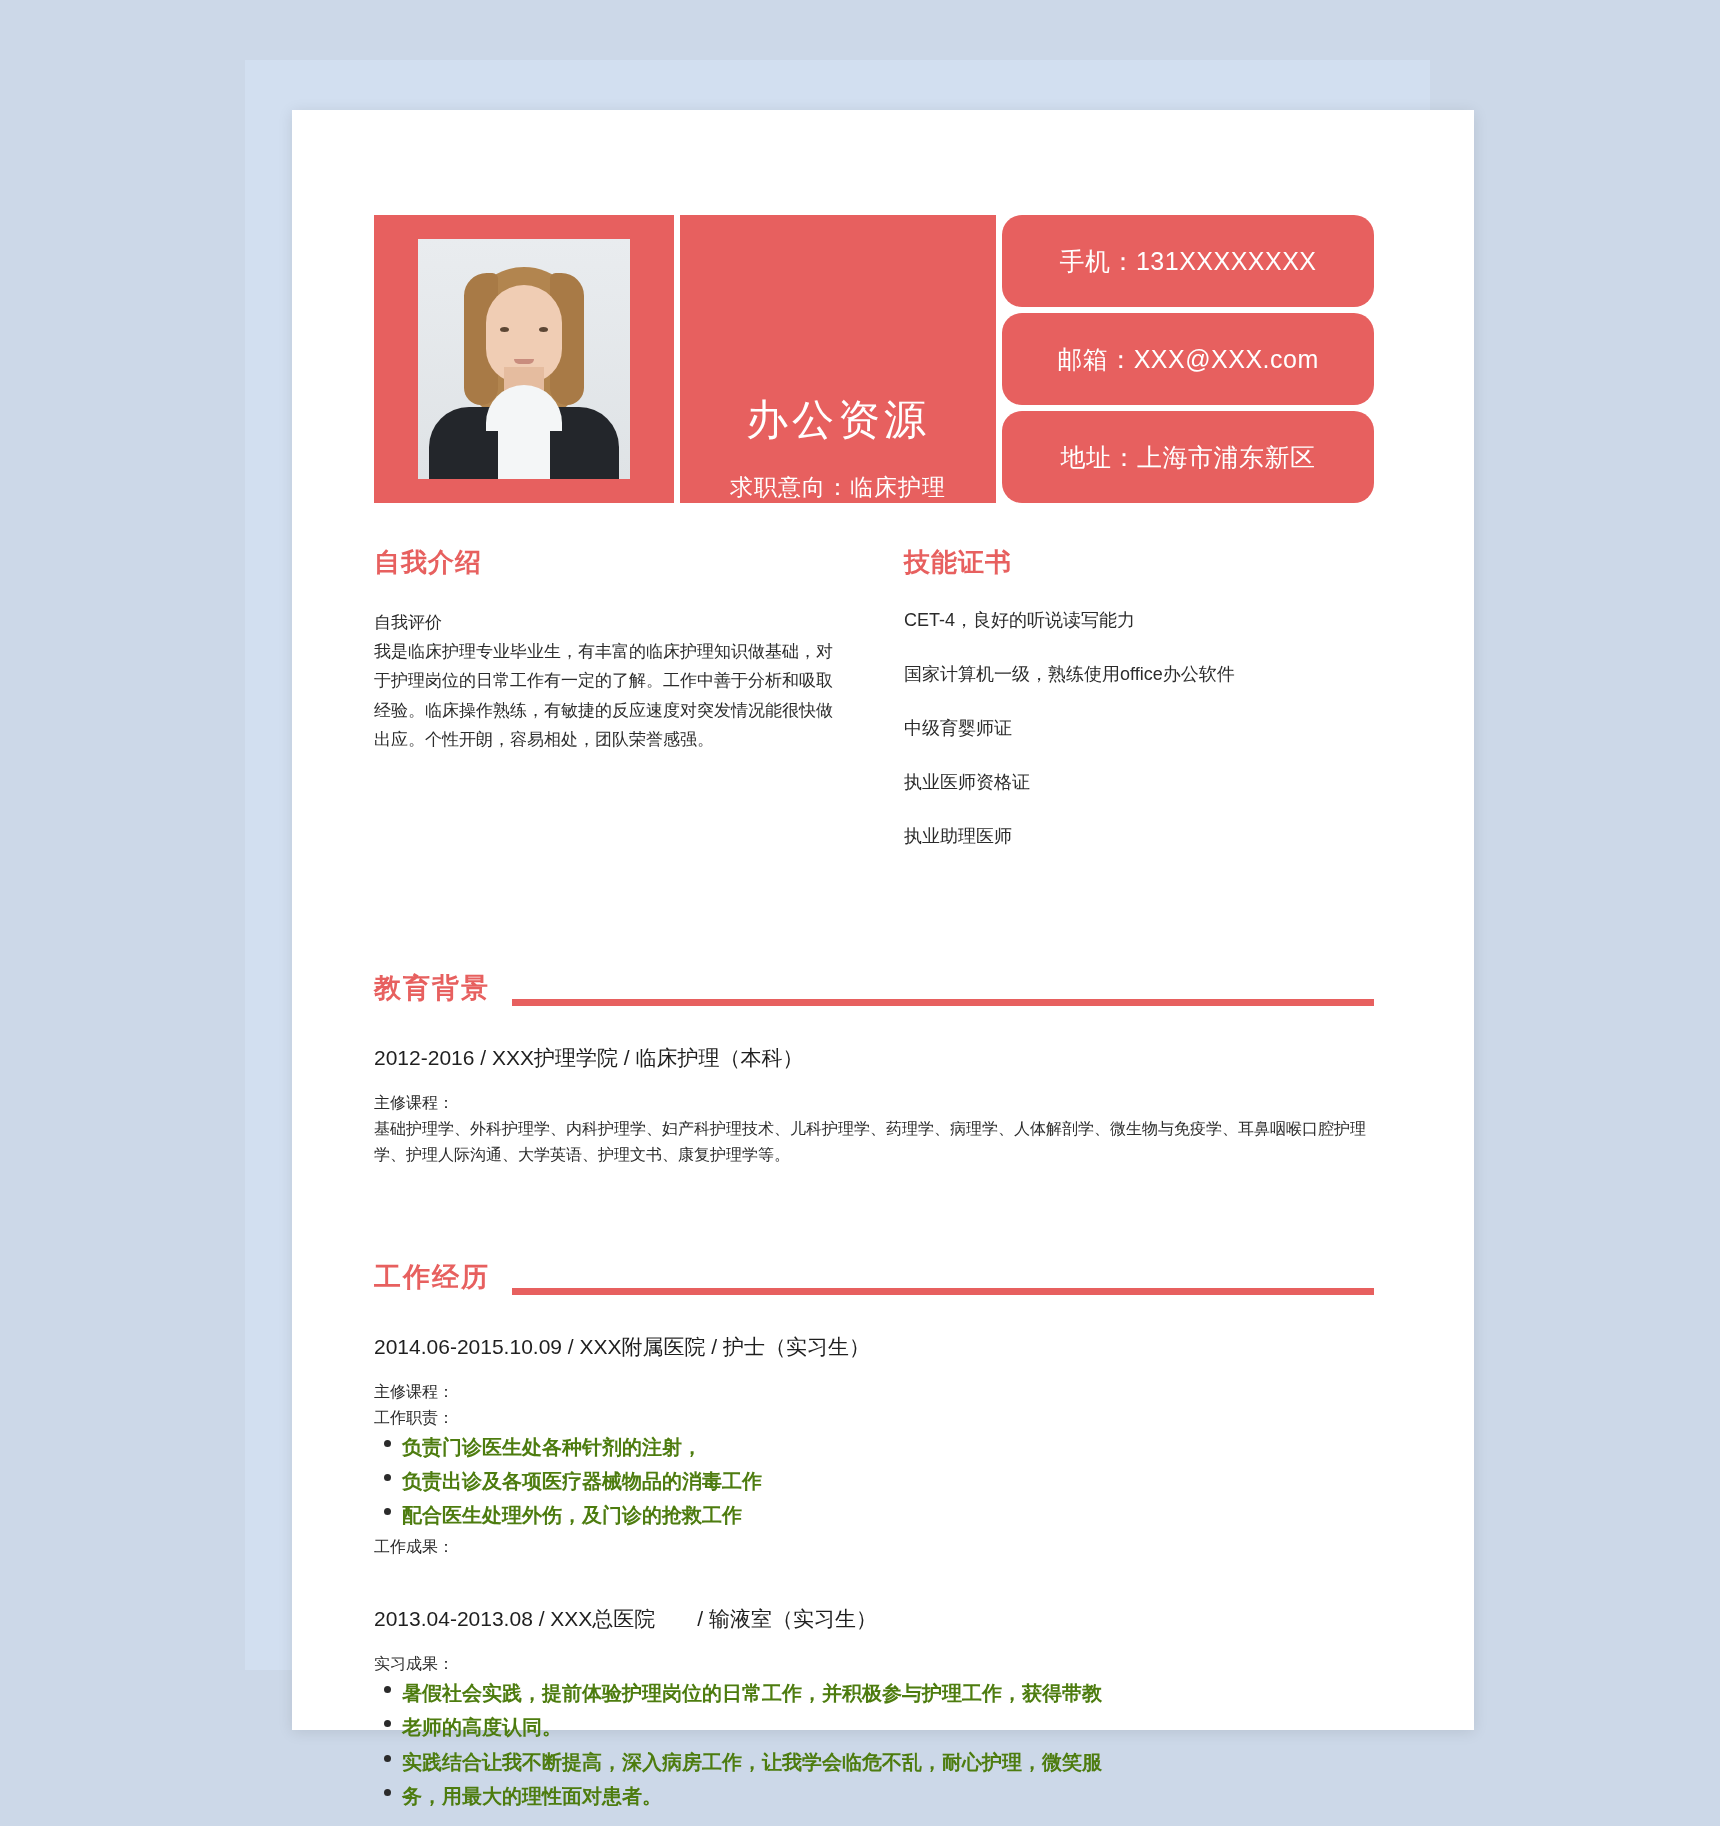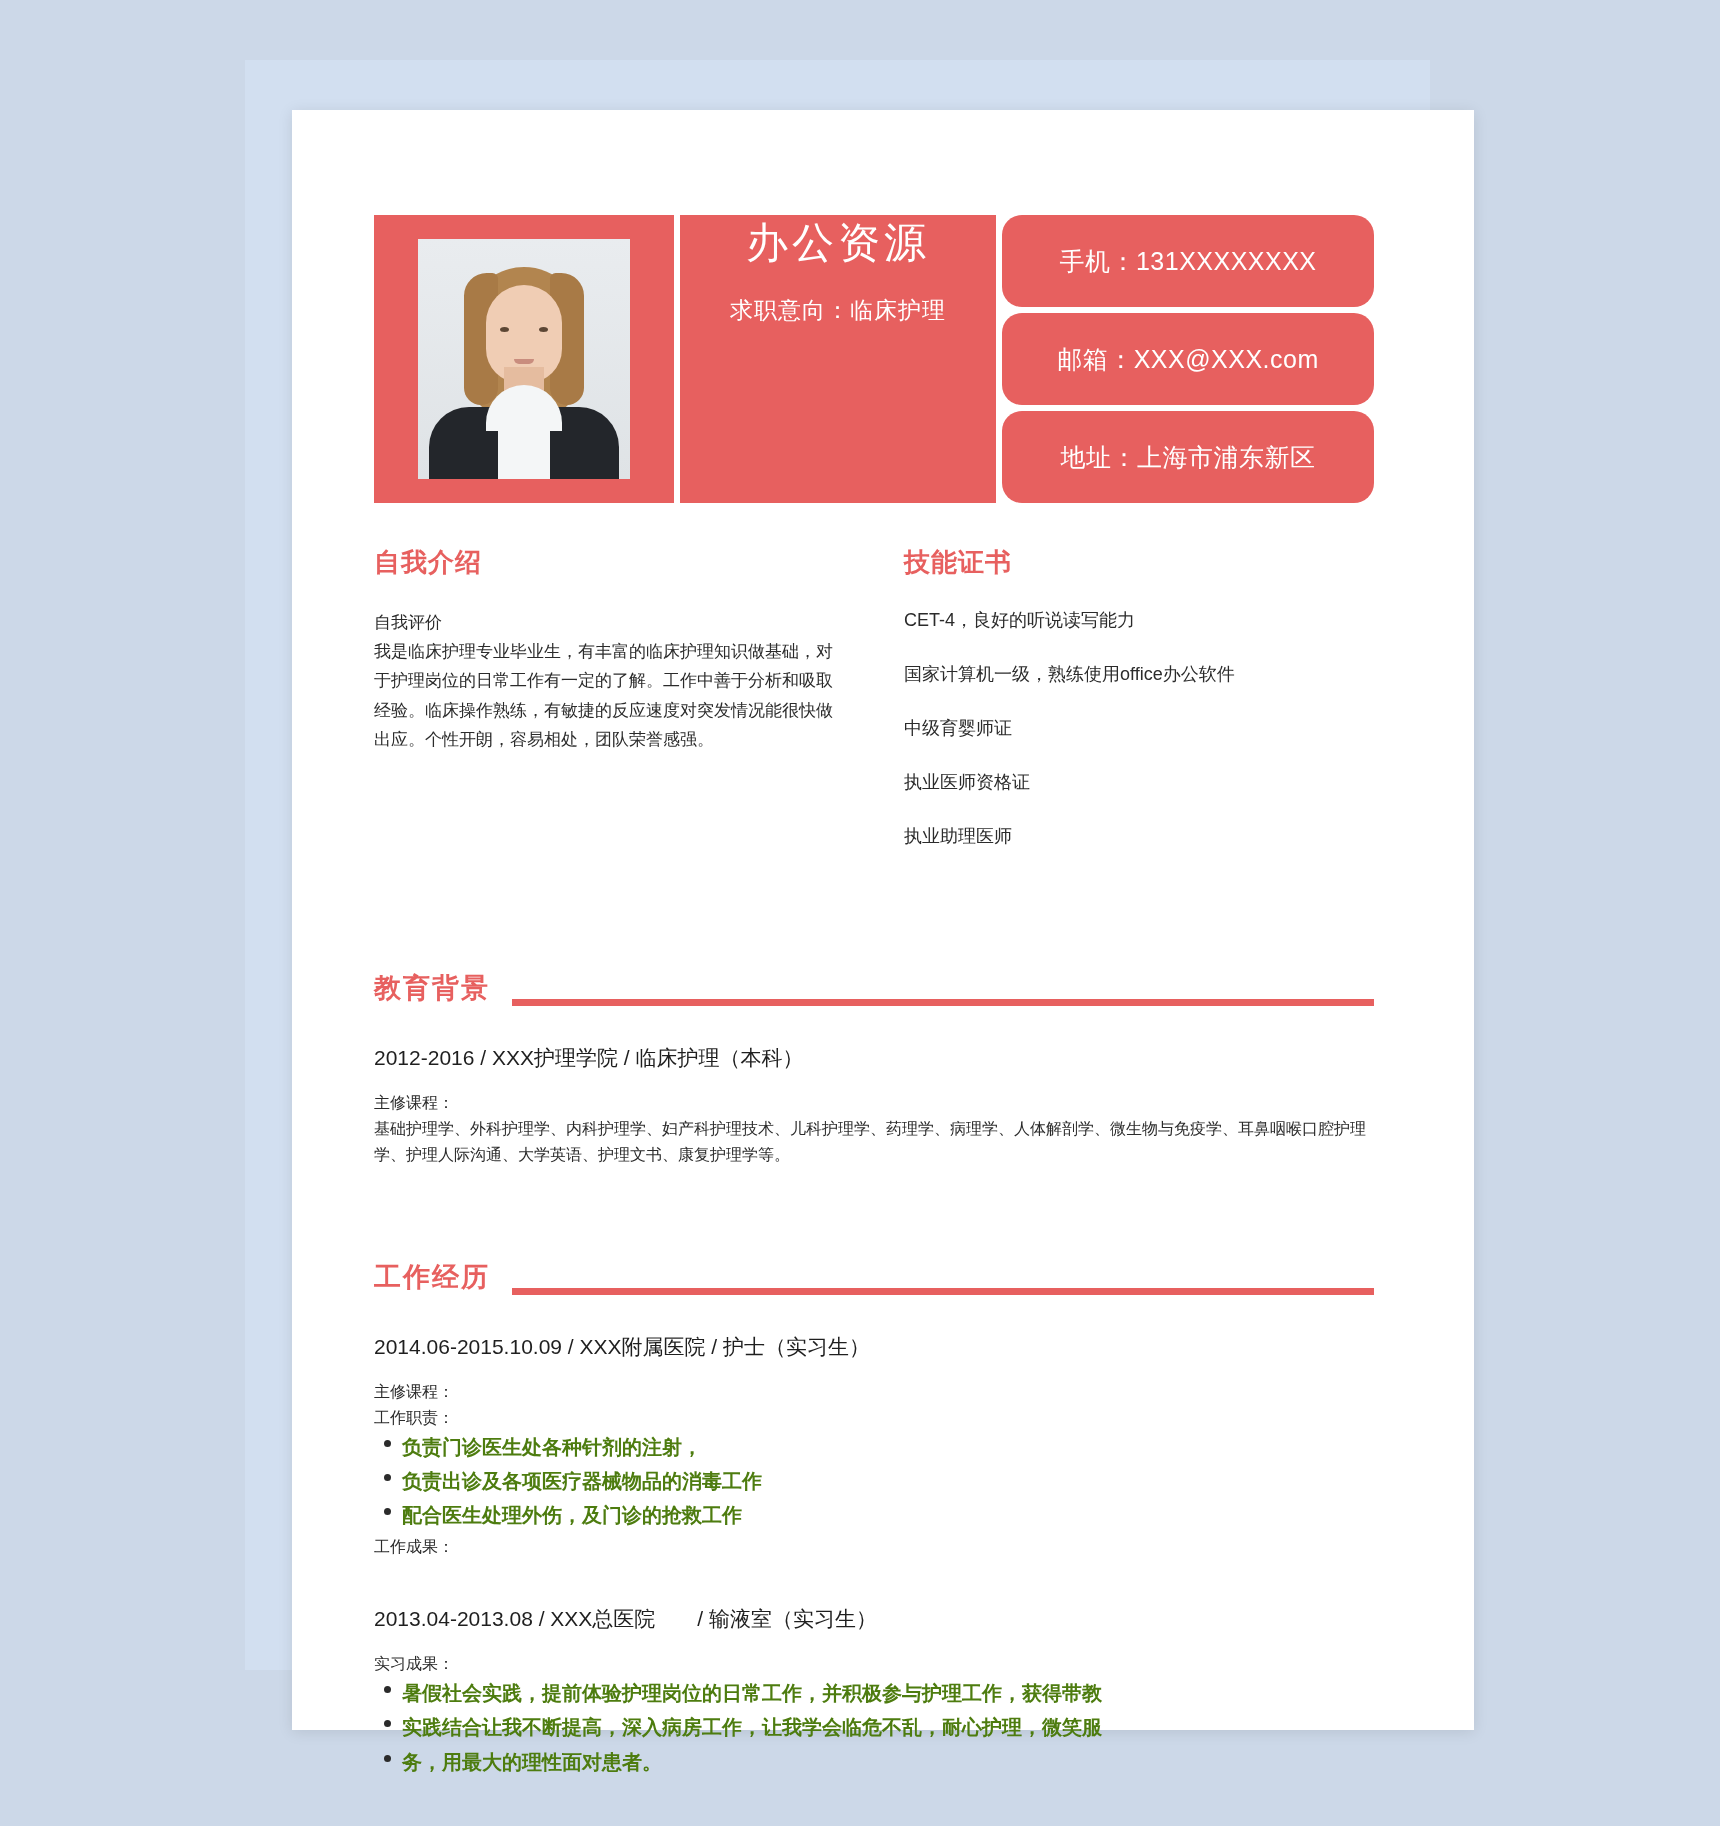--- a/index.html
+++ b/index.html
@@ -165,21 +165,21 @@
     background: #c98d7e;
     border-radius: 0 0 10px 10px;
   }
 
   .name-box {
     flex: 1;
     background: #e7605f;
     display: flex;
     flex-direction: column;
     align-items: center;
-    justify-content: flex-start;
+    justify-content: flex-end;
     color: #fff;
   }
   .name {
     font-size: 42px;
     letter-spacing: 4px;
     margin-bottom: 24px;
   }
   .objective {
     font-size: 23px;
     letter-spacing: 1px;
@@ -364,18 +364,19 @@
       <li>负责门诊医生处各种针剂的注射，</li>
       <li>负责出诊及各项医疗器械物品的消毒工作</li>
       <li>配合医生处理外伤，及门诊的抢救工作</li>
     </ul>
     <div class="small-label">工作成果：</div>
 
     <div class="entry-title" style="margin-top:46px;">2013.04-2013.08 / XXX总医院　　/ 输液室（实习生）</div>
     <div class="small-label">实习成果：</div>
     <ul class="bullets">
       <li>暑假社会实践，提前体验护理岗位的日常工作，并积极参与护理工作，获得带教</li>
+      <li>老师的高度认同。</li>
       <li>实践结合让我不断提高，深入病房工作，让我学会临危不乱，耐心护理，微笑服</li>
       <li>务，用最大的理性面对患者。</li>
     </ul>
 
   </div>
 </div>
 
 </body></html>

